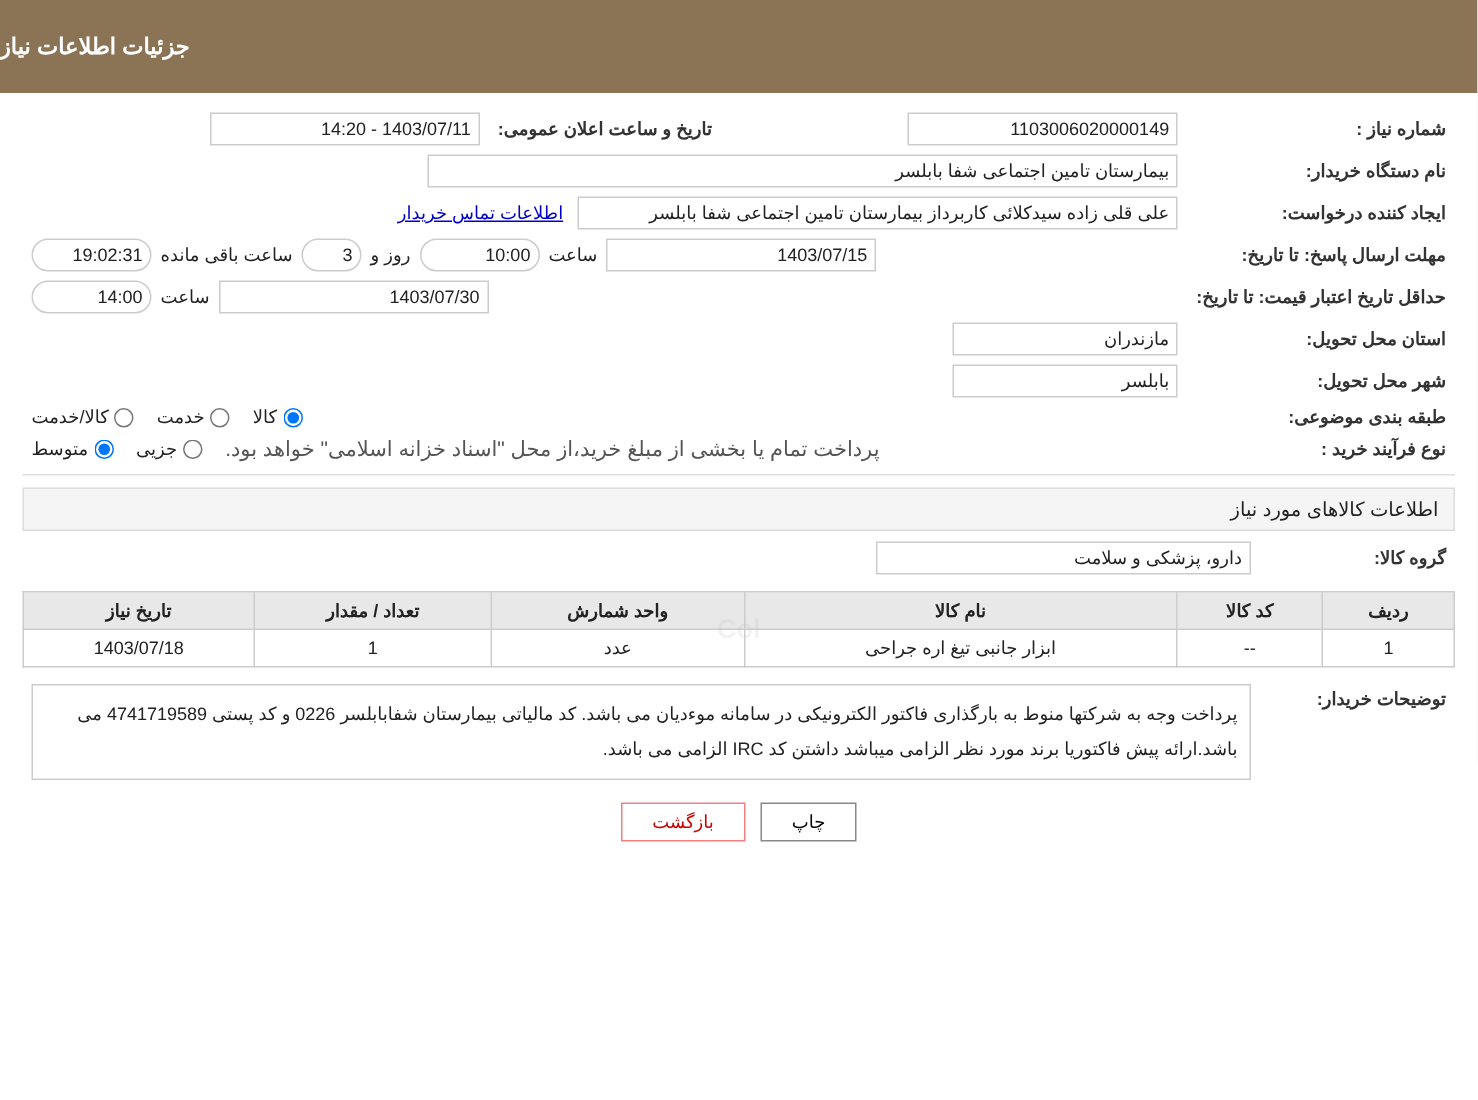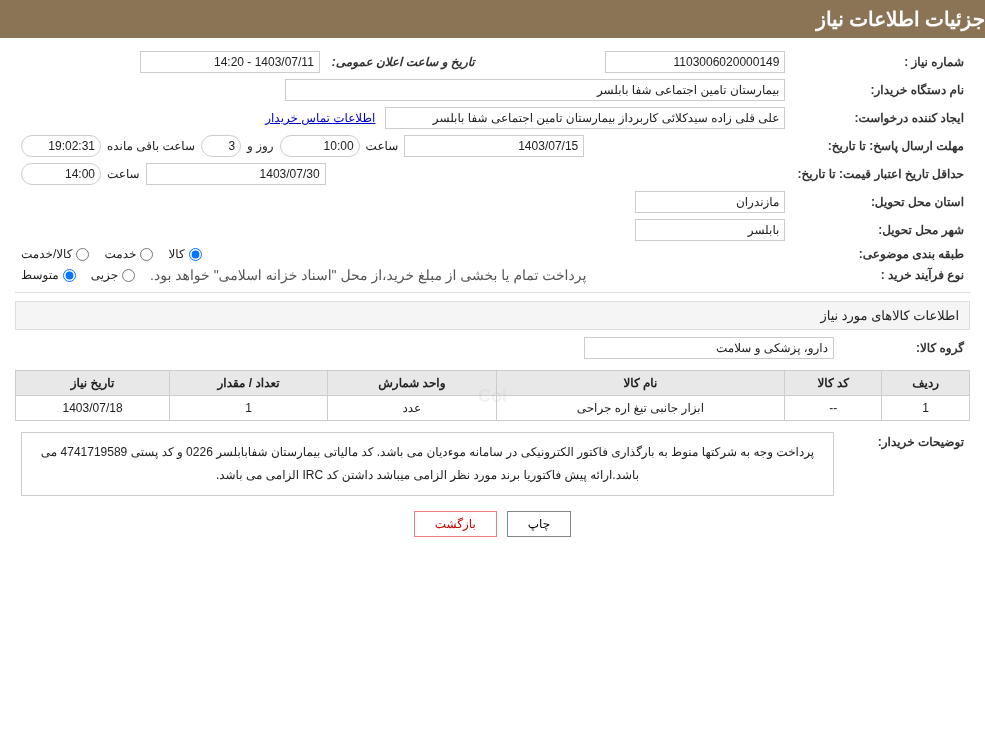--- a/index.html
+++ b/index.html
@@ -12,23 +12,23 @@
     }
     .page-wrapper {
       width: 985px;
       min-height: 733px;
       background: #fff;
       margin: 0 auto;
     }
     .header-bar {
       background: #8B7355;
       color: #fff;
-      text-align: right;
-      padding: 7px 0;
-      font-size: 20px;
+      text-align: left;
+      padding: 22px 0;
+      font-size: 15px;
       font-weight: bold;
       letter-spacing: 1px;
     }
     .content {
       padding: 10px 15px;
     }
     .info-table {
       width: 100%;
       border-collapse: collapse;
       margin-bottom: 4px;
@@ -132,21 +132,21 @@
       font-size: 13px;
       margin: 8px 0 4px 0;
     }
     .buyer-note {
       border: 1px solid #ccc;
       padding: 8px;
       font-size: 12px;
       line-height: 1.9;
       background: #fff;
       direction: rtl;
-      text-align: center;
+      text-align: right;
       position: relative;
     }
     .buyer-note::after {
       content: '';
       display: block;
     }
     .btn-row {
       display: flex;
       justify-content: center;
       gap: 10px;
@@ -199,21 +199,21 @@
   <div class="content">
 
     <table class="info-table">
 
       <tbody>
           <tr>
         <td class="label-cell">شماره نیاز :</td>
         <td class="value-cell">
           <span class="input-box">1103006020000149</span>
         </td>
-        <td class="label-cell" style="text-align:right;font-style:italic;">تاریخ و ساعت اعلان عمومی:</td>
+        <td class="label-cell" style="text-align:right;">تاریخ و ساعت اعلان عمومی:</td>
         <td class="value-cell">
           <span class="input-box">1403/07/11 - 14:20</span>
         </td>
       </tr>
 
       <tr>
         <td class="label-cell">نام دستگاه خریدار:</td>
         <td class="value-cell" colspan="3">
           <span class="input-box input-box-wide" style="min-width:500px;">بیمارستان تامین اجتماعی شفا بابلسر</span>
         </td>

